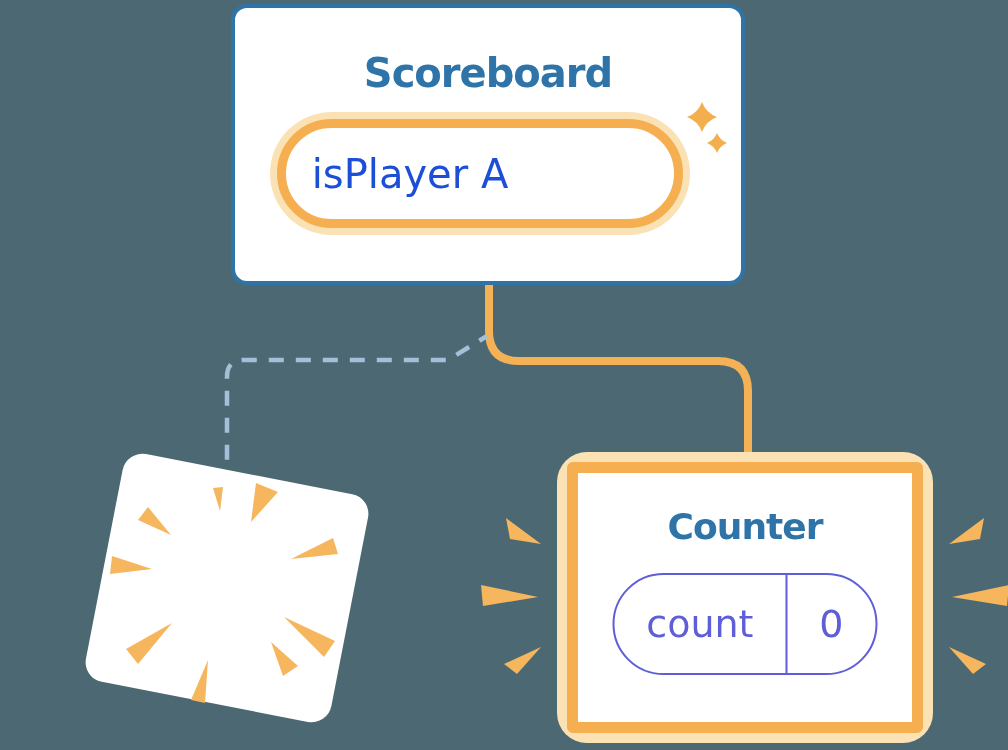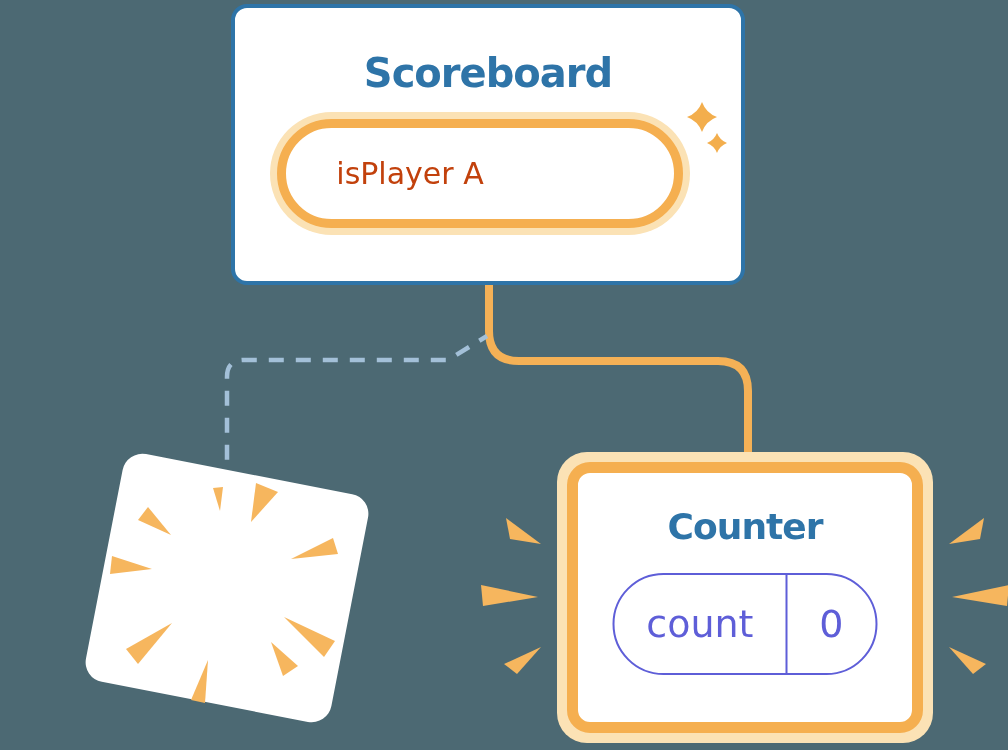--- a/index.html
+++ b/index.html
@@ -42,21 +42,21 @@
     box-sizing:border-box;
     background:#ffffff;
     border:9px solid #F5AF50;
     border-radius:999px;
     box-shadow:0 0 0 7px #FBE2B5;
     display:flex;align-items:stretch;
     overflow:hidden;
   }
   .score-pill .cell{
     display:flex;align-items:center;justify-content:center;
-    font-size:30px;color:#c2410c;
+    font-size:40px;color:#1d4ed8;
   }
   .score-pill .cell.name{width:248px;}
   .score-pill .cell.value{
     width:139px;
     border-left:2px solid #F5AF50;
     font-weight:700;
   }
 
   
   .counter-card{
@@ -65,21 +65,21 @@
     box-sizing:border-box;
     background:#FBE2B5;
     border-radius:30px;
     z-index:2;
   }
   .counter-inner{
     position:absolute;left:10px;top:10px;right:10px;bottom:10px;
     box-sizing:border-box;
     background:#ffffff;
     border:11px solid #F5AF50;
-    border-radius:23px;
+    border-radius:6px;
   }
   .counter-title{
     position:absolute;left:0;top:33px;width:100%;
     text-align:center;
     font-size:36px;font-weight:700;
     color:#2E74A8;
     letter-spacing:-1px;
   }
   .count-pill{
     position:absolute;left:50%;top:100px;

